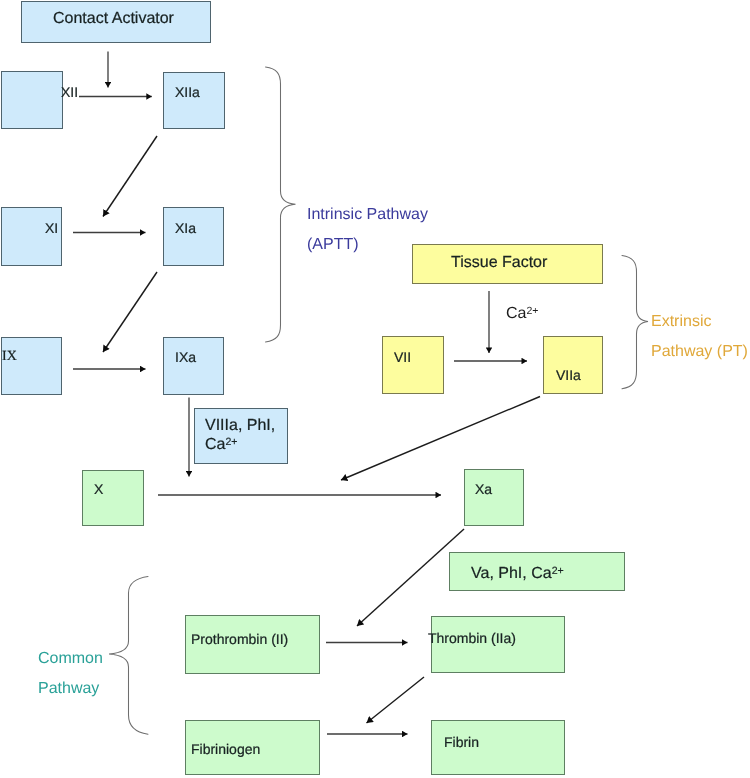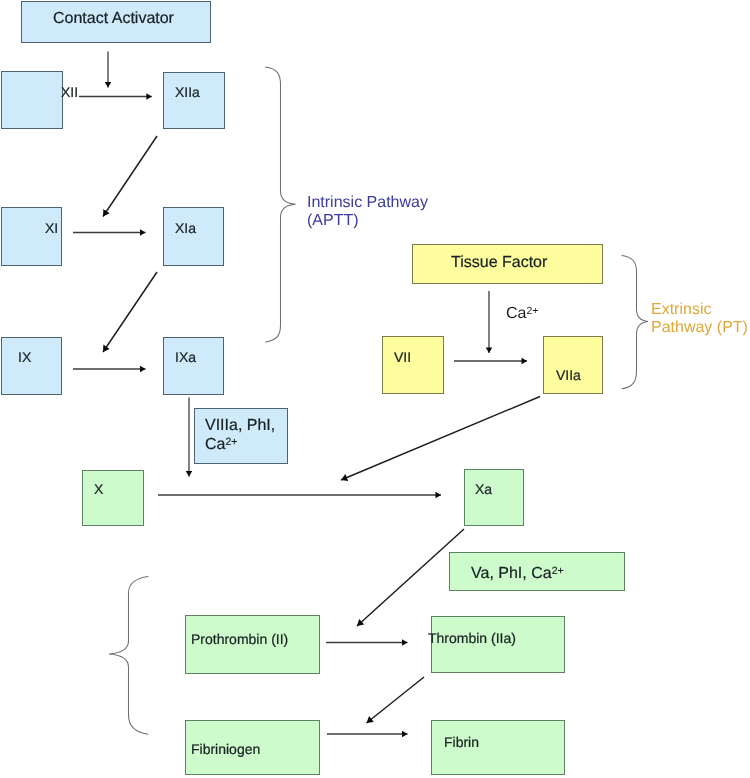--- a/index.html
+++ b/index.html
@@ -14,21 +14,21 @@
        -webkit-text-stroke:0.22px #182222;
        -webkit-font-smoothing:antialiased;transform:translateZ(0);}
   .f14{font-size:14px;}
   .f16{font-size:16px;}
   .node.blue{background:#cfeafb;border-color:#4f646e;}
   .node.yellow{background:#fdfd9e;border-color:#7a7a4f;}
   .node.green{background:#cdfbcc;border-color:#5e7f62;}
   svg#wires{position:absolute;left:0;top:0;width:750px;height:778px;}
   .lbl{position:absolute;white-space:pre;font-size:16px;line-height:18.4px;
        -webkit-font-smoothing:antialiased;transform:translateZ(0);}
-  .lbl>div{line-height:18.4px;height:18.4px;}
+  .lbl>div{line-height:18.4px;height:18.4px;margin-top:12px;}
   sup{font-size:0.66em;vertical-align:0.42em;line-height:0;}
 </style>
 </head>
 <body>
 
 <div id="stage">
 
   <svg id="wires" viewBox="0 0 750 778">
     <defs>
       <marker id="ah" viewBox="0 0 10 12" refX="10" refY="6" markerWidth="5.9" markerHeight="6.6" markerUnits="userSpaceOnUse" orient="auto">
@@ -73,21 +73,21 @@
   <div class="node blue" style="left:163px;top:72px;width:62px;height:57px;"></div>
     <span class="txt f14" style="left:175px;top:85px;">XIIa</span>
 
   <div class="node blue" style="left:1px;top:207px;width:61px;height:59px;"></div>
     <span class="txt f14" style="left:13px;top:221px;margin-left:32px;">XI</span>
 
   <div class="node blue" style="left:163px;top:207px;width:61px;height:59px;"></div>
     <span class="txt f14" style="left:175px;top:221px;">XIa</span>
 
   <div class="node blue" style="left:1px;top:337px;width:61px;height:58px;"></div>
-    <span class="txt f14" style="left:18px;top:350px;">IX</span>
+    <span class="txt f14" style="left:2px;top:350px;font-family:Liberation Serif, serif;">IX</span>
 
   <div class="node blue" style="left:163px;top:337px;width:61px;height:58px;"></div>
     <span class="txt f14" style="left:175px;top:350px;">IXa</span>
 
   <div class="node yellow" style="left:412px;top:244px;width:191px;height:40px;"></div>
     <span class="txt f16" style="left:451px;top:255px;">Tissue Factor</span>
 
   <div class="node yellow" style="left:382px;top:336px;width:62px;height:58px;"></div>
     <span class="txt f14" style="left:394px;top:350px;">VII</span>
 
@@ -118,14 +118,15 @@
 
   <div class="node green" style="left:431px;top:720px;width:134px;height:55px;"></div>
     <span class="txt f14" style="left:444px;top:735px;">Fibrin</span>
 
   <div class="lbl" style="left:506px;top:305px;color:#1d1d1d;"><span>Ca</span><sup>2+</sup></div>
 
   <div class="lbl" style="left:307px;top:193.5px;color:#3b3b9c;"><div>Intrinsic Pathway</div><div>(APTT)</div></div>
 
   <div class="lbl" style="left:651px;top:300.5px;color:#e0a83a;"><div>Extrinsic</div><div>Pathway (PT)</div></div>
 
+  <div class="lbl" style="left:38px;top:637.5px;color:#2aa198;"><div>Common</div><div>Pathway</div></div>
 
 </div>
 
 </body></html>

